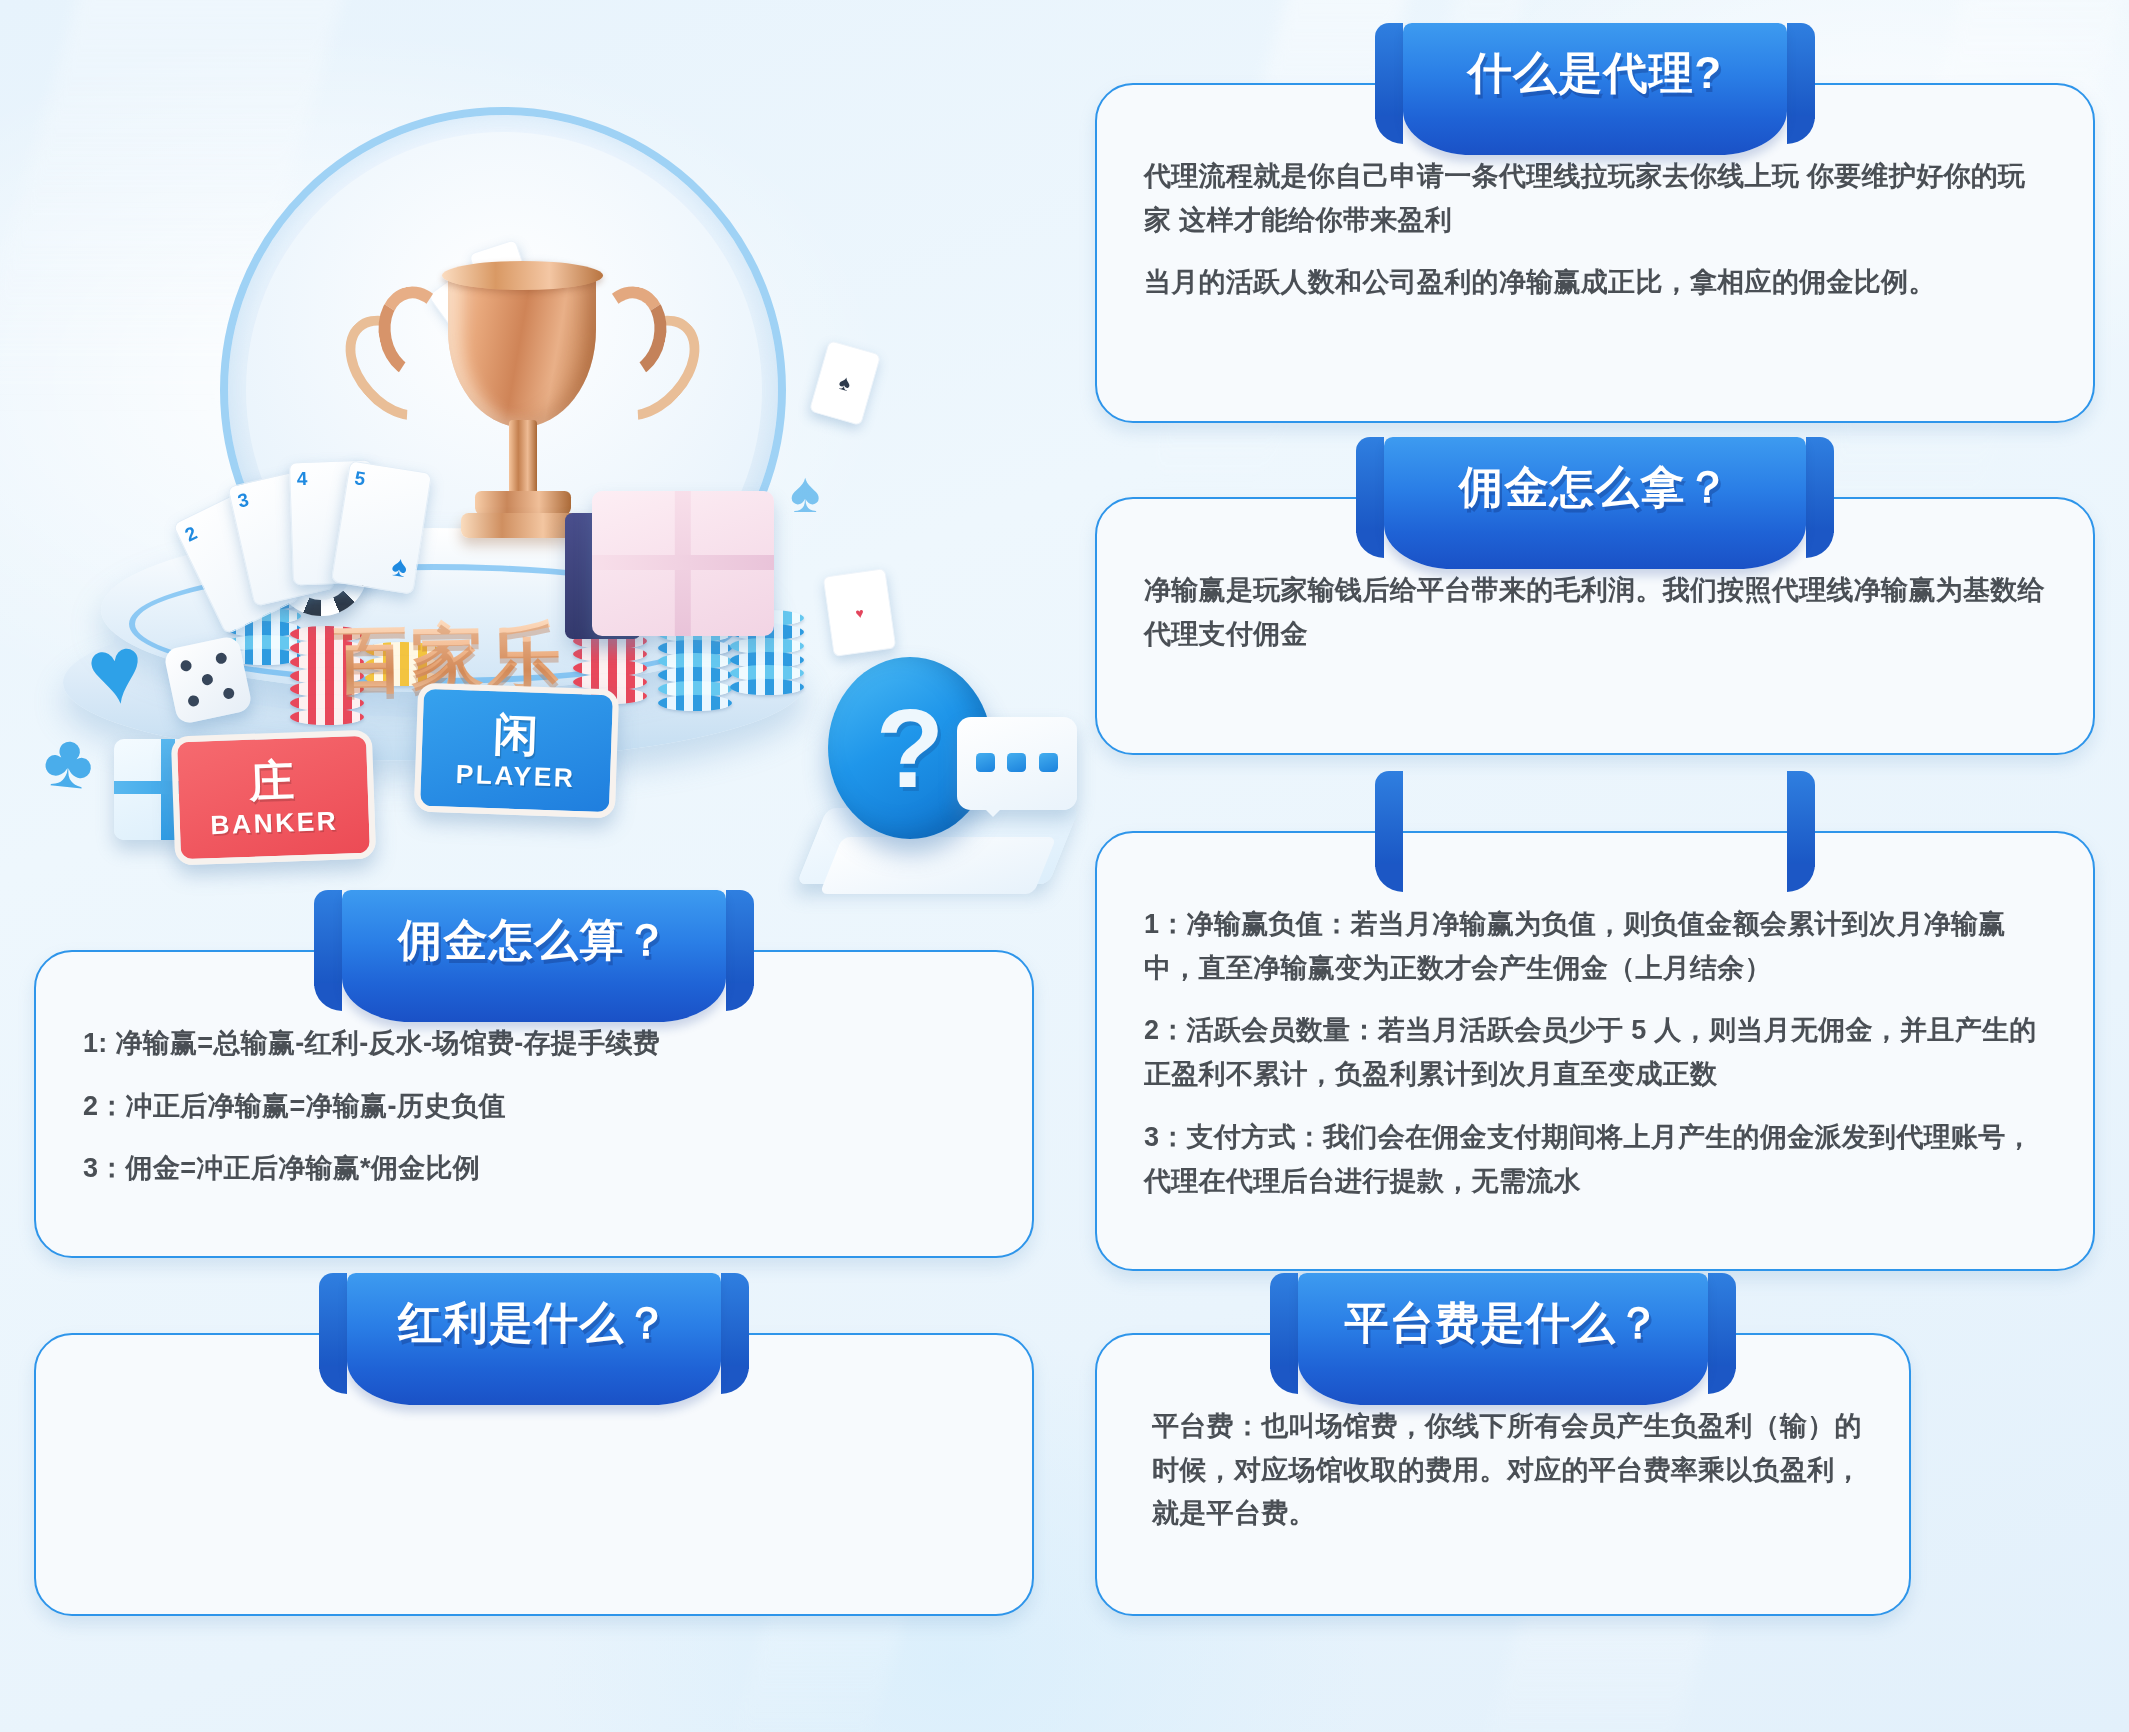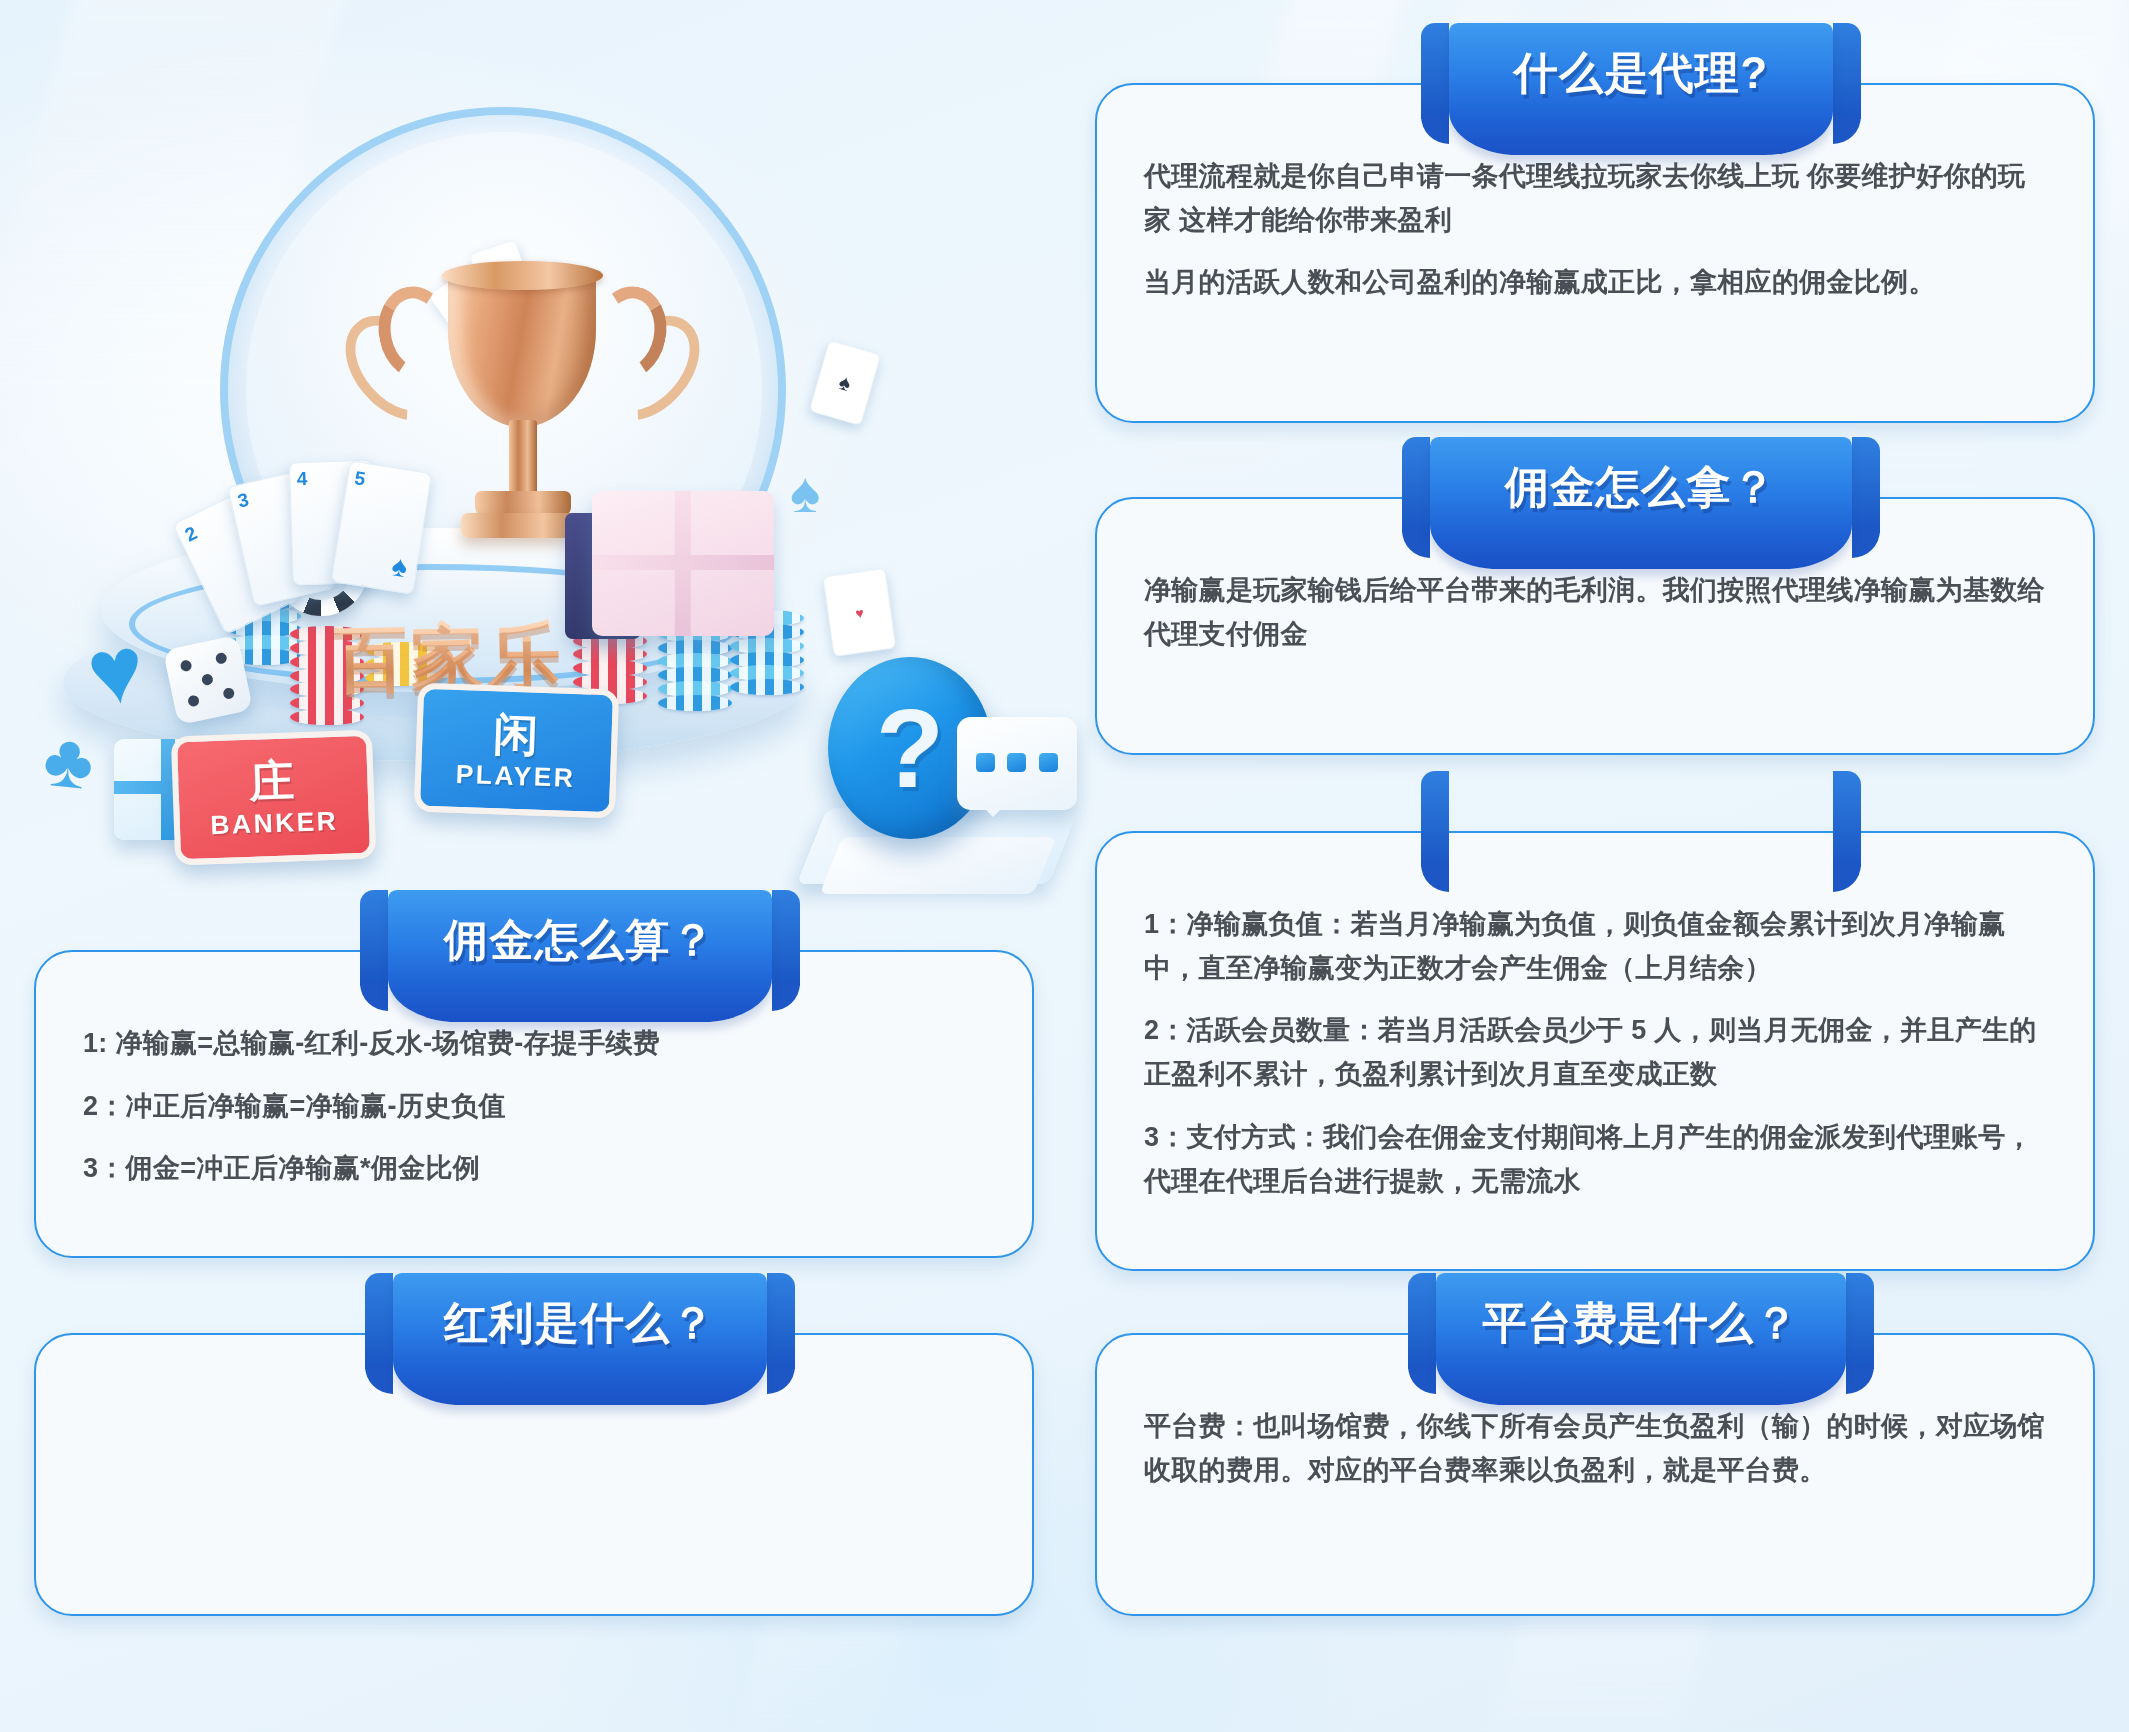--- a/index.html
+++ b/index.html
@@ -307,21 +307,20 @@
 
   
   .ribbon {
     position: absolute;
     top: -62px;
     left: 50%;
     transform: translateX(-50%);
     height: 132px;
     z-index: 5;
     pointer-events: none;
-    margin-left: 46px;
   }
   .ribbon-wing {
     position:absolute; top: 0; width: 28px; height: 96px;
     background: linear-gradient(180deg,#2f7fe0 0%, #1a56c4 100%);
   }
   .ribbon-wing.l { left: 0; border-radius: 14px 0 0 0; }
   .ribbon-wing.r { right: 0; border-radius: 0 14px 0 0; }
   .ribbon-wing.l::after {
     content:""; position:absolute; left:0; bottom:-25px; width: 28px; height: 28px;
     background: #1c57c5; border-bottom-left-radius: 28px;
@@ -347,21 +346,21 @@
     text-shadow: 2.5px 3.8px 0 rgba(20,60,140,.42);
     pointer-events: auto;
   }
 
   
   #card-what-is-agent   { left: 1095px; top: 83px;  width: 1000px; height: 340px; }
   #card-net-win-loss    { left: 1095px; top: 497px;  width: 1000px; height: 258px; }
   #card-how-to-get      { left: 1095px; top: 831px; width: 1000px; height: 440px; }
   #card-how-to-calc     { left: 34px;   top: 950px; width: 1000px; height: 308px; }
   #card-what-is-bonus   { left: 34px;   top: 1333px; width: 1000px; height: 283px; }
-  #card-what-is-fee     { left: 1095px; top: 1333px; width: 1000px; height: 283px; }
+  #card-what-is-fee     { left: 1095px; top: 1333px; width: 816px; height: 283px; padding-left: 8px; }
 </style>
 </head>
 <body>
 
 <div class="page">
 
   <div class="bg-streaks">
     <div class="streak s1"></div>
       <div class="streak s2"></div>
       <div class="streak s3"></div>

